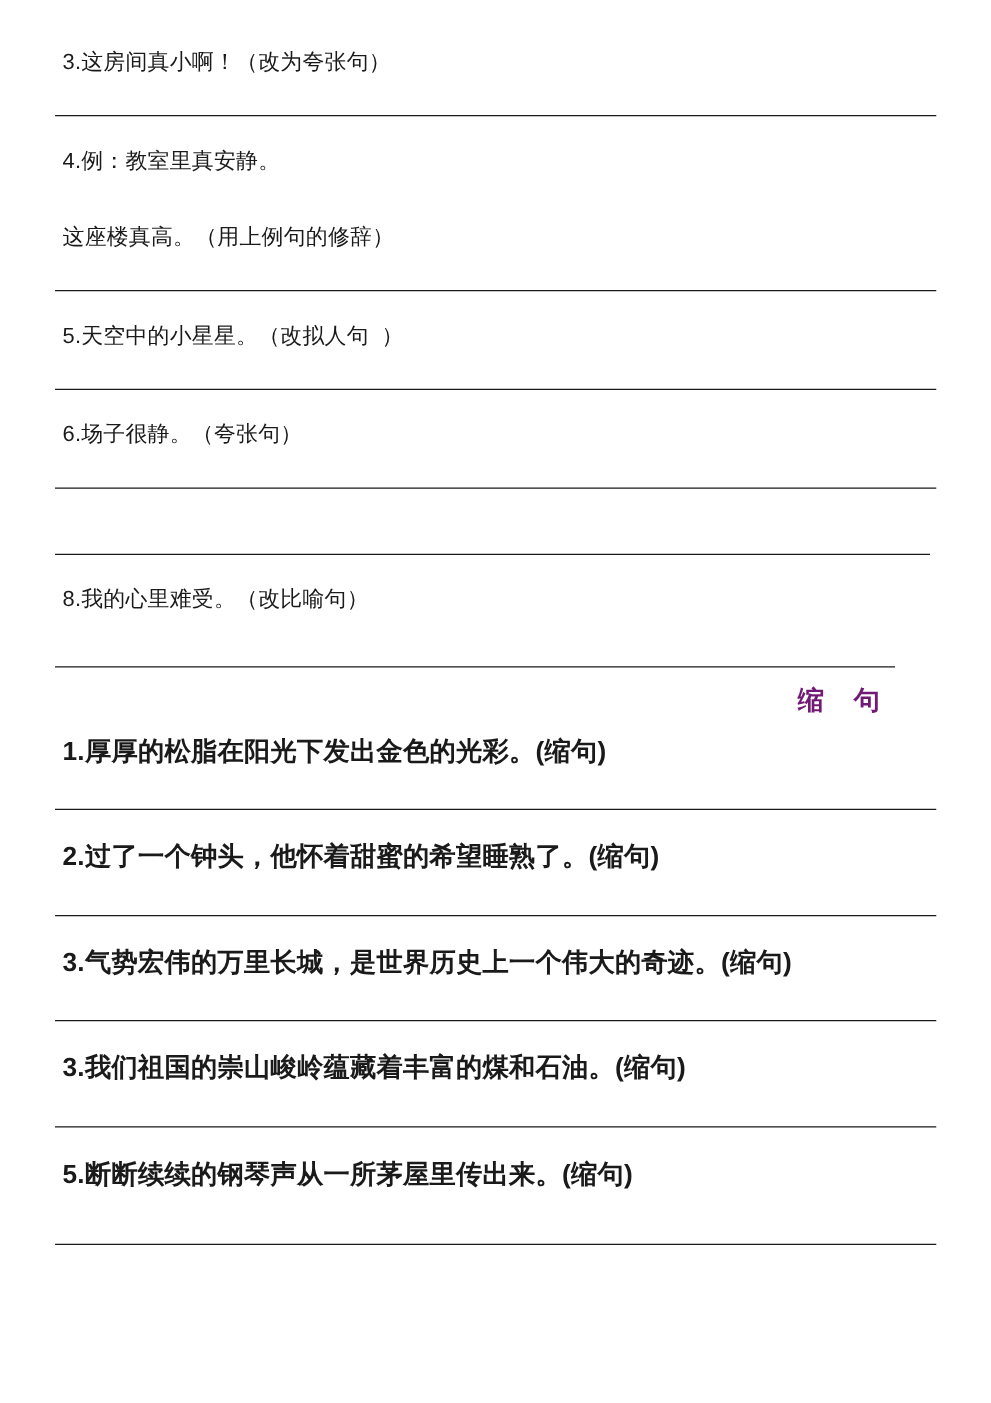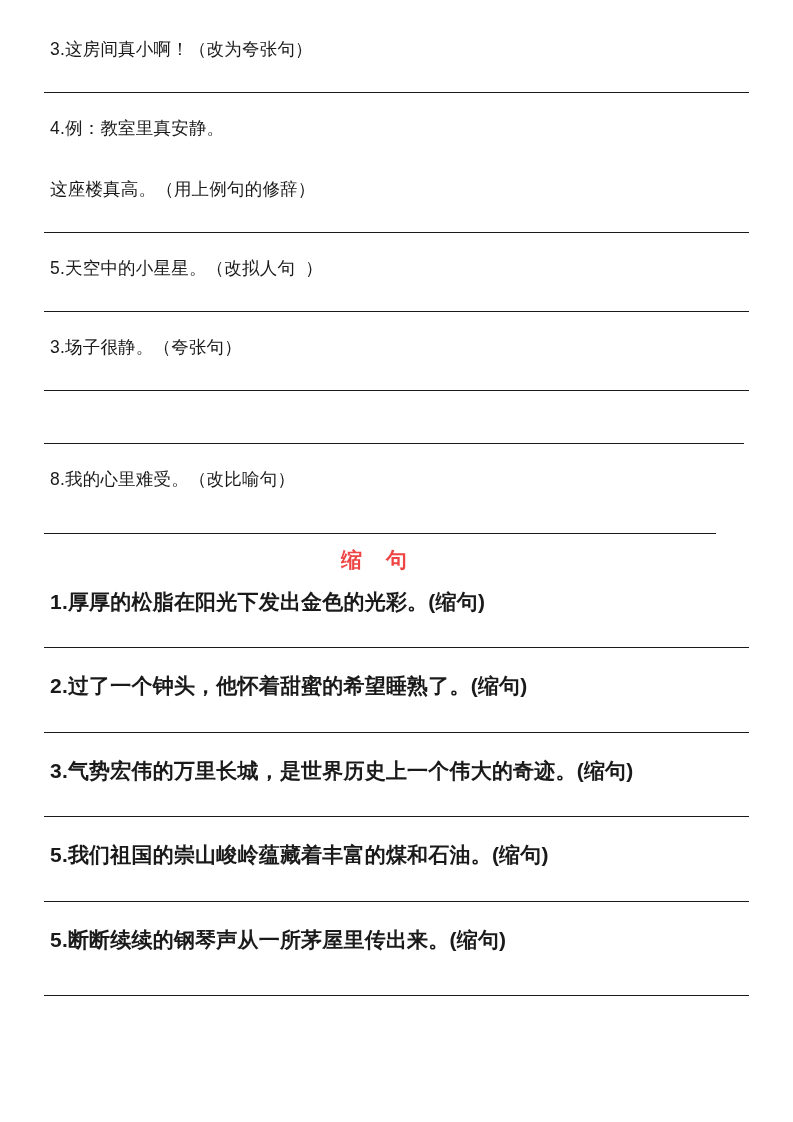--- a/index.html
+++ b/index.html
@@ -44,22 +44,22 @@
     border-top: 1.3px solid #1a1a1a;
     margin: 0;
     height: 0;
   }
   .spacer-sm { height: 22px; }
   .spacer-md { height: 30px; }
   .spacer-lg { height: 40px; }
   .spacer-xs { height: 12px; }
 
   .section-title {
-    text-align: center;
-    color: #ef4444;
+    text-align: right;
+    color: #701a75;
     font-weight: bold;
     font-size: 21px;
     letter-spacing: 9px;
     margin: 0;
     padding: 0;
     font-family: "Liberation Sans", "DejaVu Sans", sans-serif;
   }
   .q-text.small {
     font-size: 21px;
     font-weight: bold;
@@ -100,21 +100,21 @@
 
   <div class="q-block">
     <div class="q-text">5.天空中的小星星。（改拟人句  ）</div>
     <div class="spacer-md"></div>
     <hr class="rule rule-full">
   </div>
 
   <div class="spacer-sm"></div>
 
   <div class="q-block">
-    <div class="q-text">3.场子很静。（夸张句）</div>
+    <div class="q-text">6.场子很静。（夸张句）</div>
     <div class="spacer-md"></div>
     <hr class="rule rule-full">
   </div>
 
   <div class="spacer-sm"></div>
 
   <div class="q-block">
     <div class="spacer-md"></div>
     <hr class="rule rule-mid">
   </div>
@@ -151,21 +151,21 @@
 
   <div class="q-block">
     <div class="q-text small">3.气势宏伟的万里长城，是世界历史上一个伟大的奇迹。(缩句)</div>
     <div class="spacer-md"></div>
     <hr class="rule rule-full">
   </div>
 
   <div class="spacer-sm"></div>
 
   <div class="q-block">
-    <div class="q-text small">5.我们祖国的崇山峻岭蕴藏着丰富的煤和石油。(缩句)</div>
+    <div class="q-text small">3.我们祖国的崇山峻岭蕴藏着丰富的煤和石油。(缩句)</div>
     <div class="spacer-md"></div>
     <hr class="rule rule-full">
   </div>
 
   <div class="spacer-sm"></div>
 
   <div class="q-block">
     <div class="q-text small">5.断断续续的钢琴声从一所茅屋里传出来。(缩句)</div>
     <div class="spacer-lg"></div>
     <hr class="rule rule-full">

